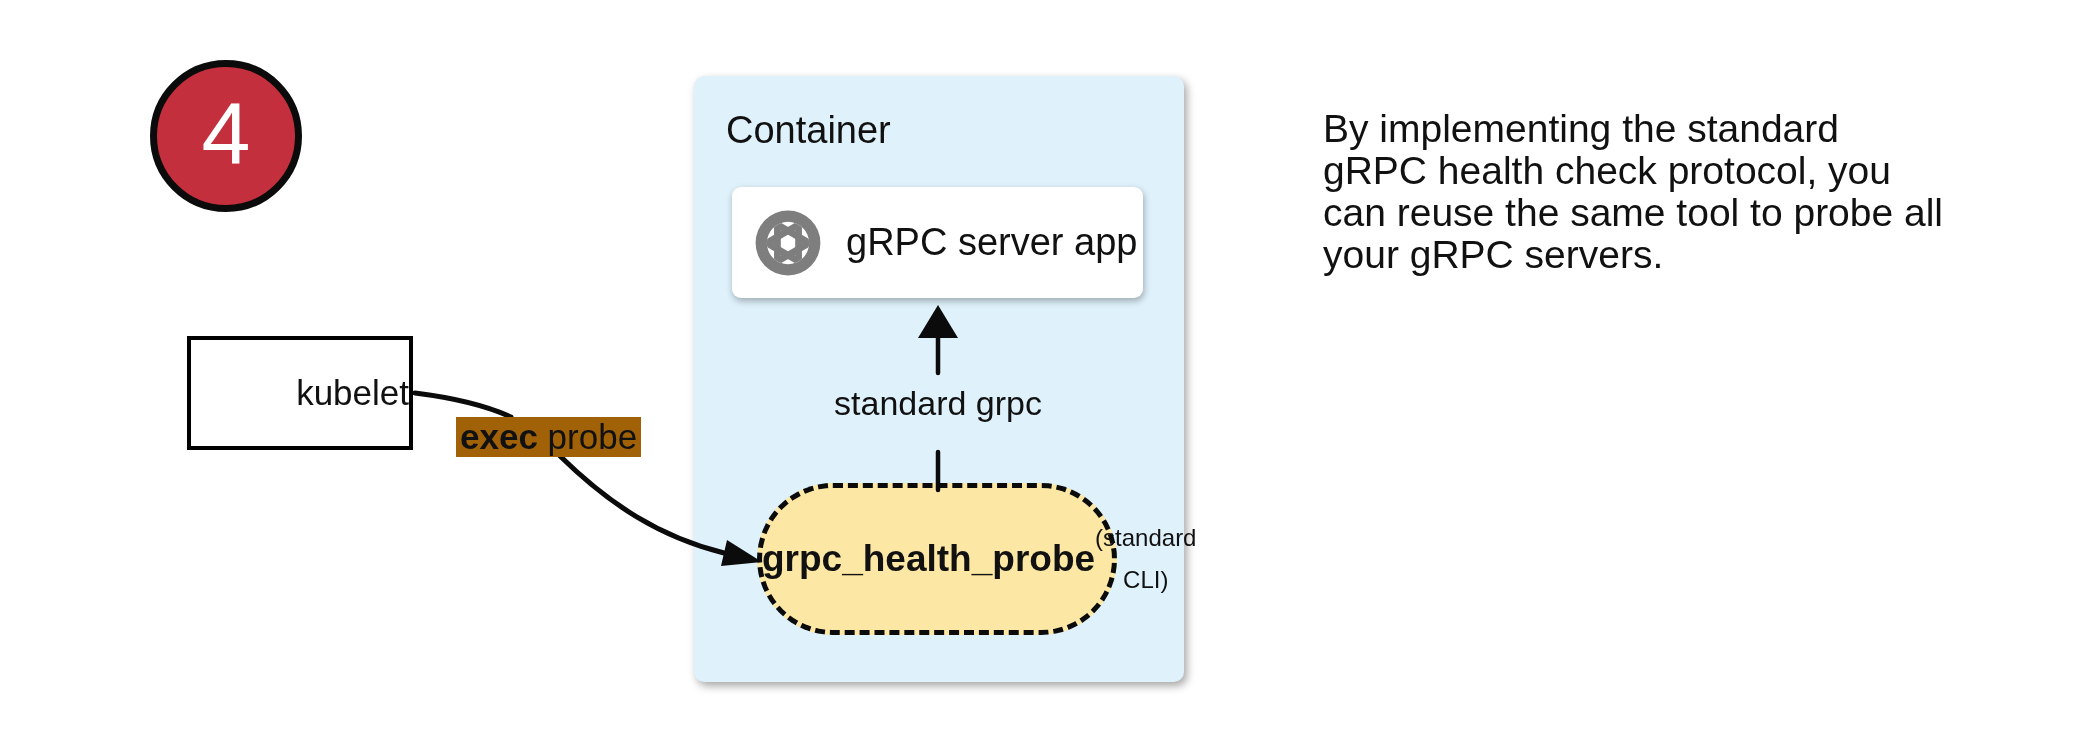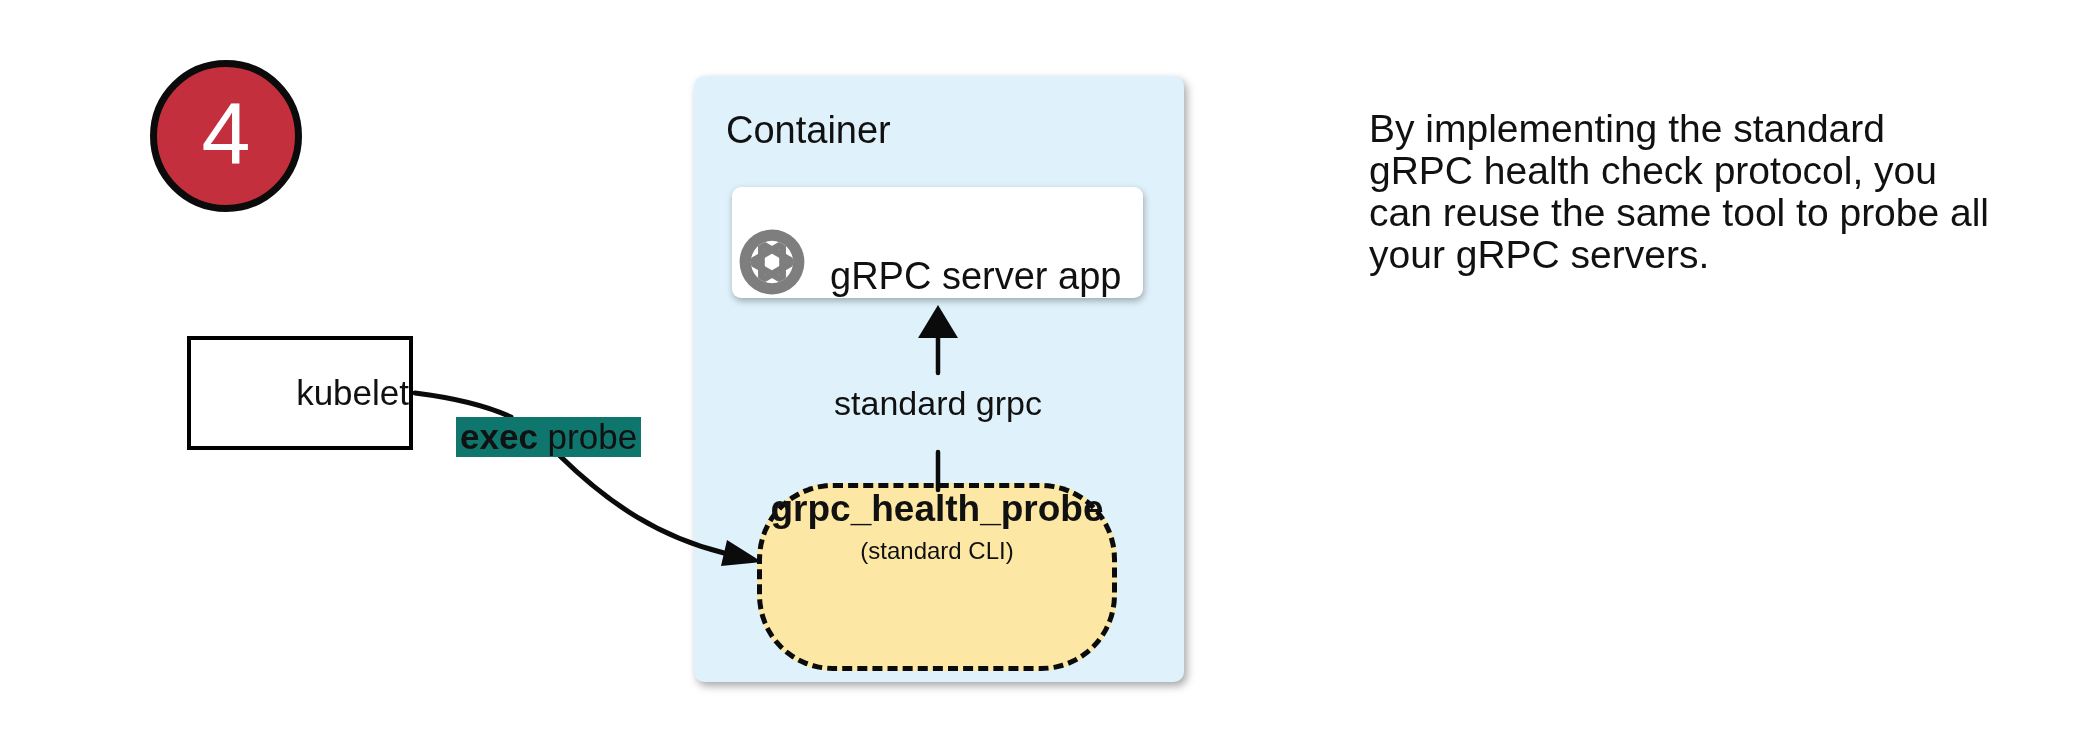--- a/index.html
+++ b/index.html
@@ -35,51 +35,51 @@
     left:694px;top:76px;width:490px;height:606px;border-radius:10px;
     background:var(--blue);
     box-shadow:3px 4px 8px rgba(0,0,0,0.35);
   }
   .container-title{left:726px;top:101px;font-size:38px;margin-top:8px;}
 
   
   .appbox{
     left:732px;top:187px;width:411px;height:111px;border-radius:9px;
     background:#fff;box-shadow:1px 3px 7px rgba(0,0,0,0.3);
-    display:flex;align-items:flex-end;box-sizing:border-box;padding-left:4px;
+    display:flex;align-items:center;box-sizing:border-box;padding-left:20px;
   }
   .appbox .label{font-size:38px;margin-left:22px;}
 
   
   .pill{
-    left:757px;top:483px;width:360px;height:188px;box-sizing:border-box;
+    left:757px;top:483px;width:360px;height:152px;box-sizing:border-box;
     background:var(--yellow);border:5px dashed #0b0b0b;border-radius:76px;
-    display:flex;flex-direction:column;align-items:center;justify-content:flex-start;
+    display:flex;flex-direction:row;align-items:center;justify-content:flex-start;
     text-align:center;line-height:42px;
   }
   .pill .name{font-weight:bold;font-size:37px;}
   .pill .sub{font-size:24px;}
 
   
   .arrow-label{
     left:823px;top:384px;width:230px;text-align:center;
     background:var(--blue);
     font-size:34px;line-height:39px;
   }
 
   
   .exec-label{
-    left:456px;top:417px;font-size:35px;white-space:nowrap;background:#0f766e;
+    left:456px;top:417px;font-size:35px;white-space:nowrap;background:#a16207;
     padding:0 4px;
     text-align:center;
   }
   .exec-label .b{font-weight:bold;}
 
   
-  .note{left:1323px;top:108px;font-size:39px;line-height:42px;margin-left:46px;}
+  .note{left:1323px;top:108px;font-size:39px;line-height:42px;}
 
   svg.connectors{position:absolute;left:0;top:0;pointer-events:none;}
 </style>
 </head>
 <body>
 
 <div class="abs container"></div>
 <div class="abs container-title">Container</div>
 
 <div class="abs appbox">

